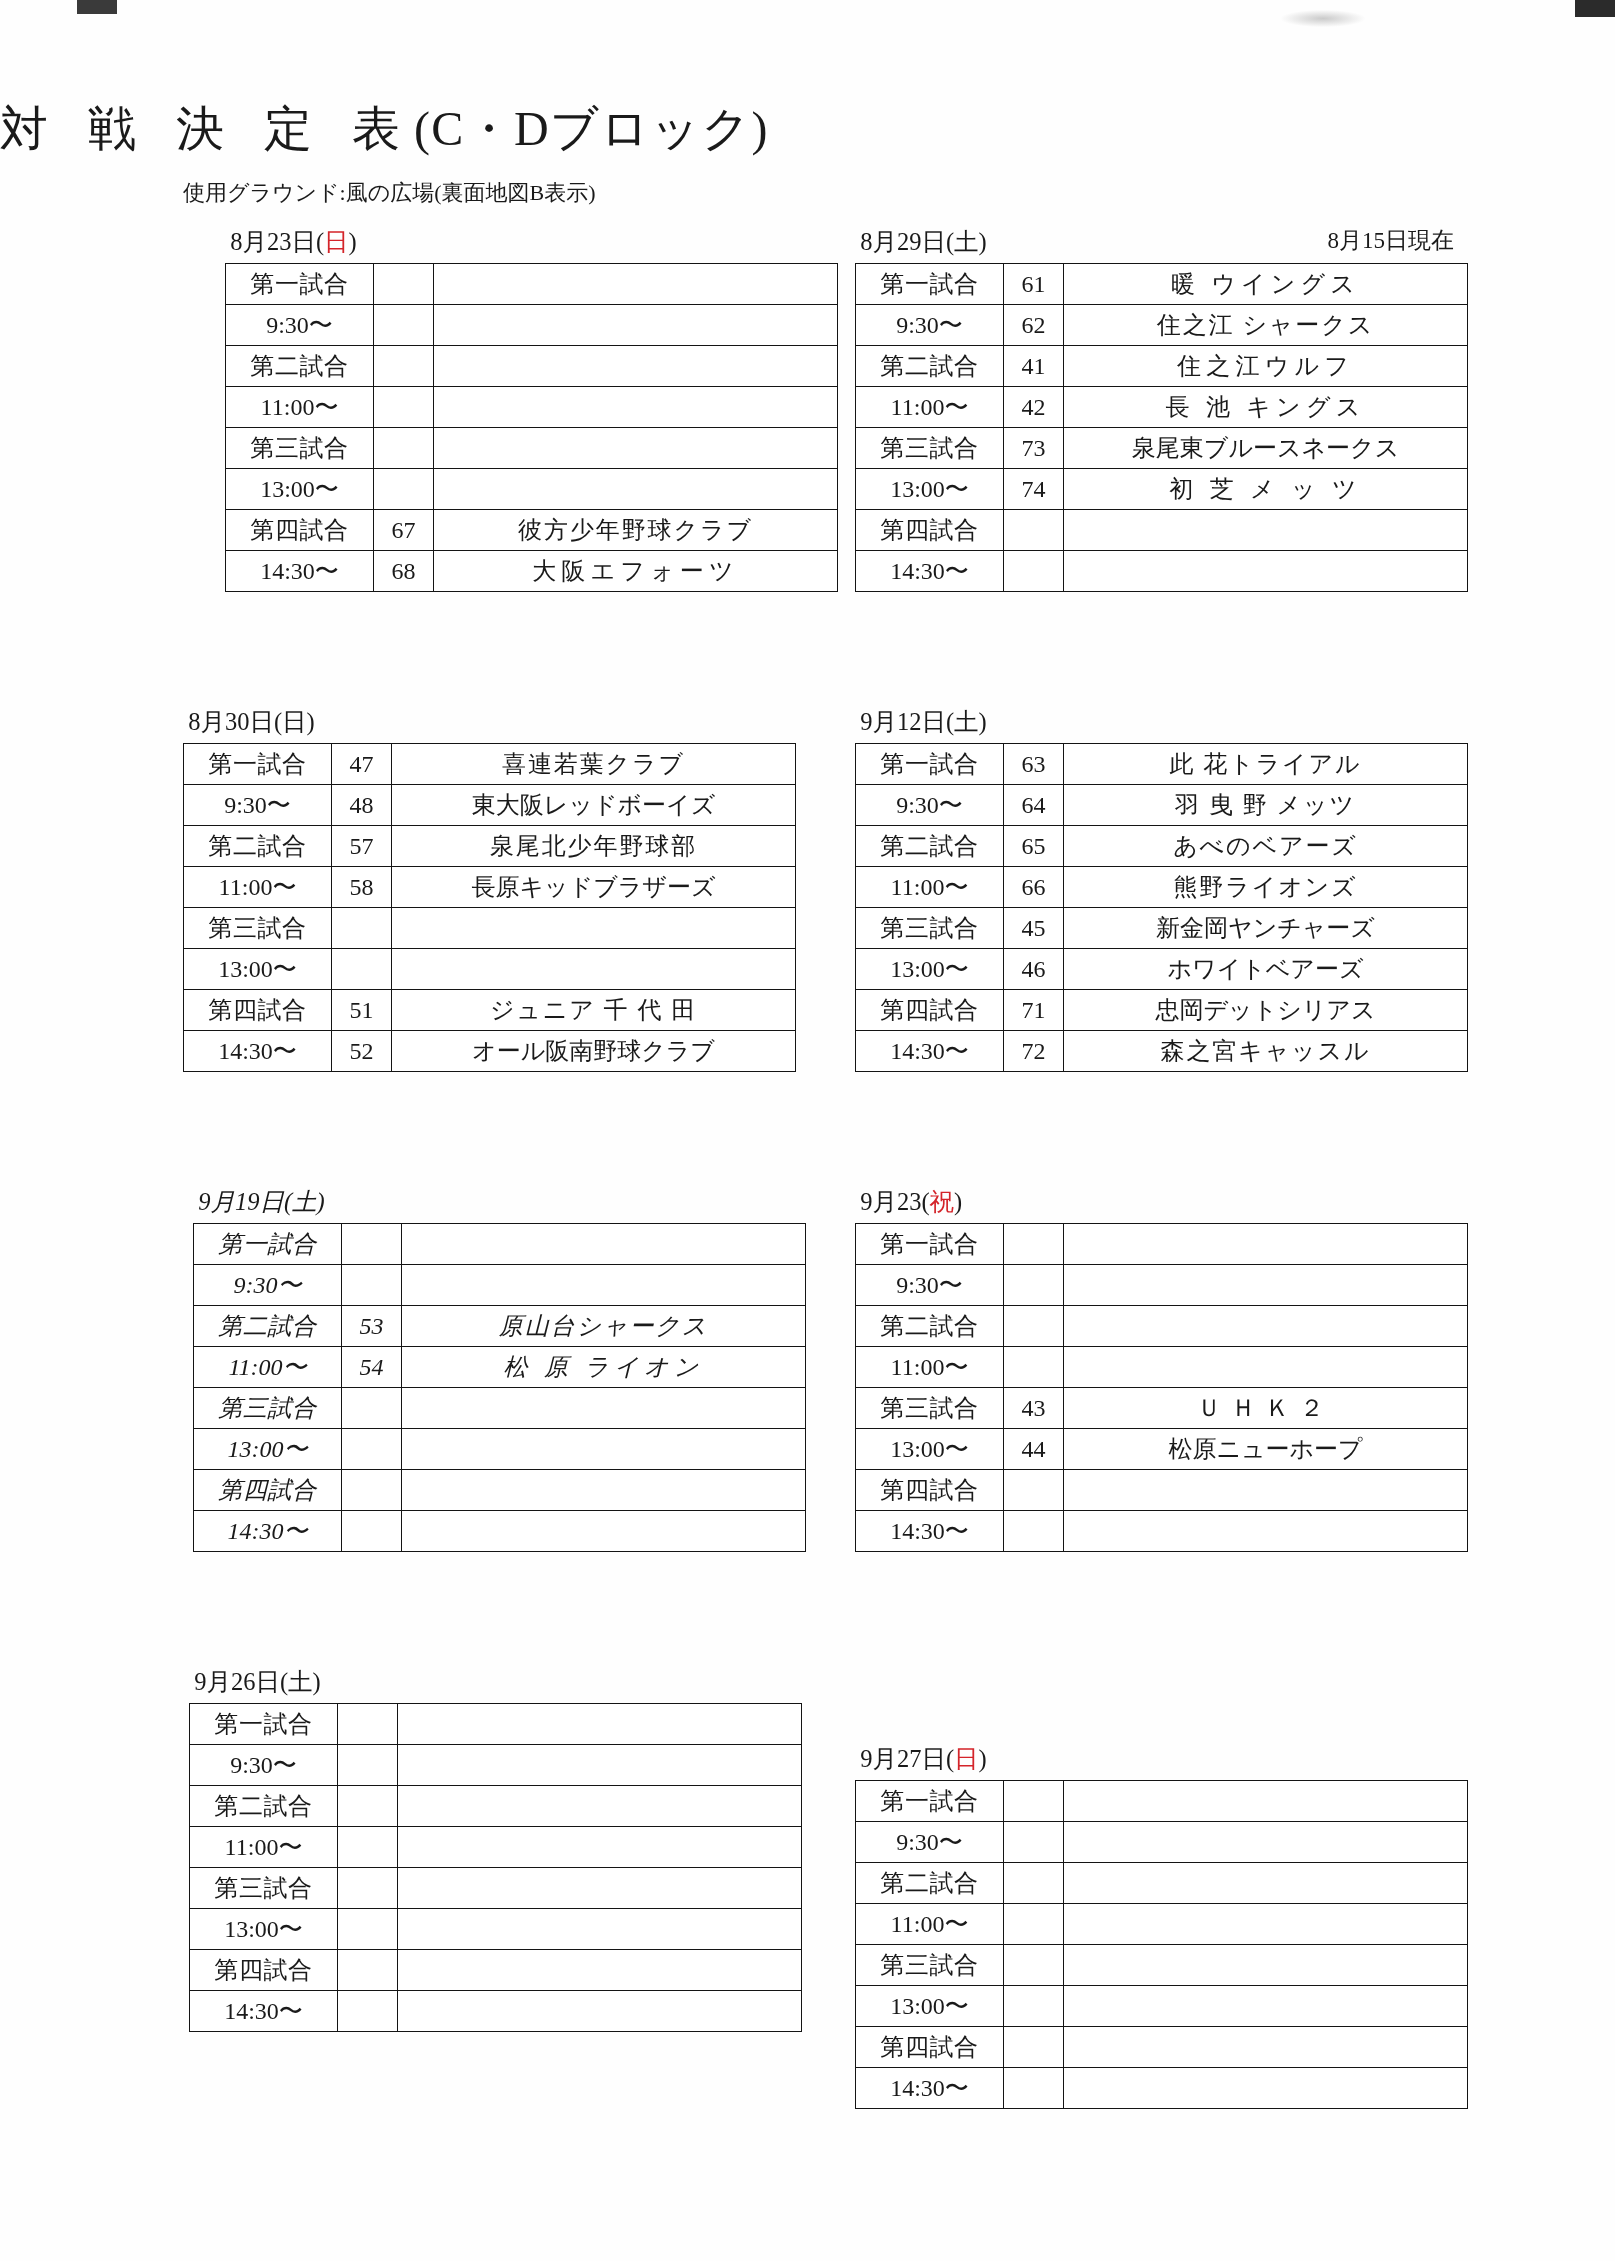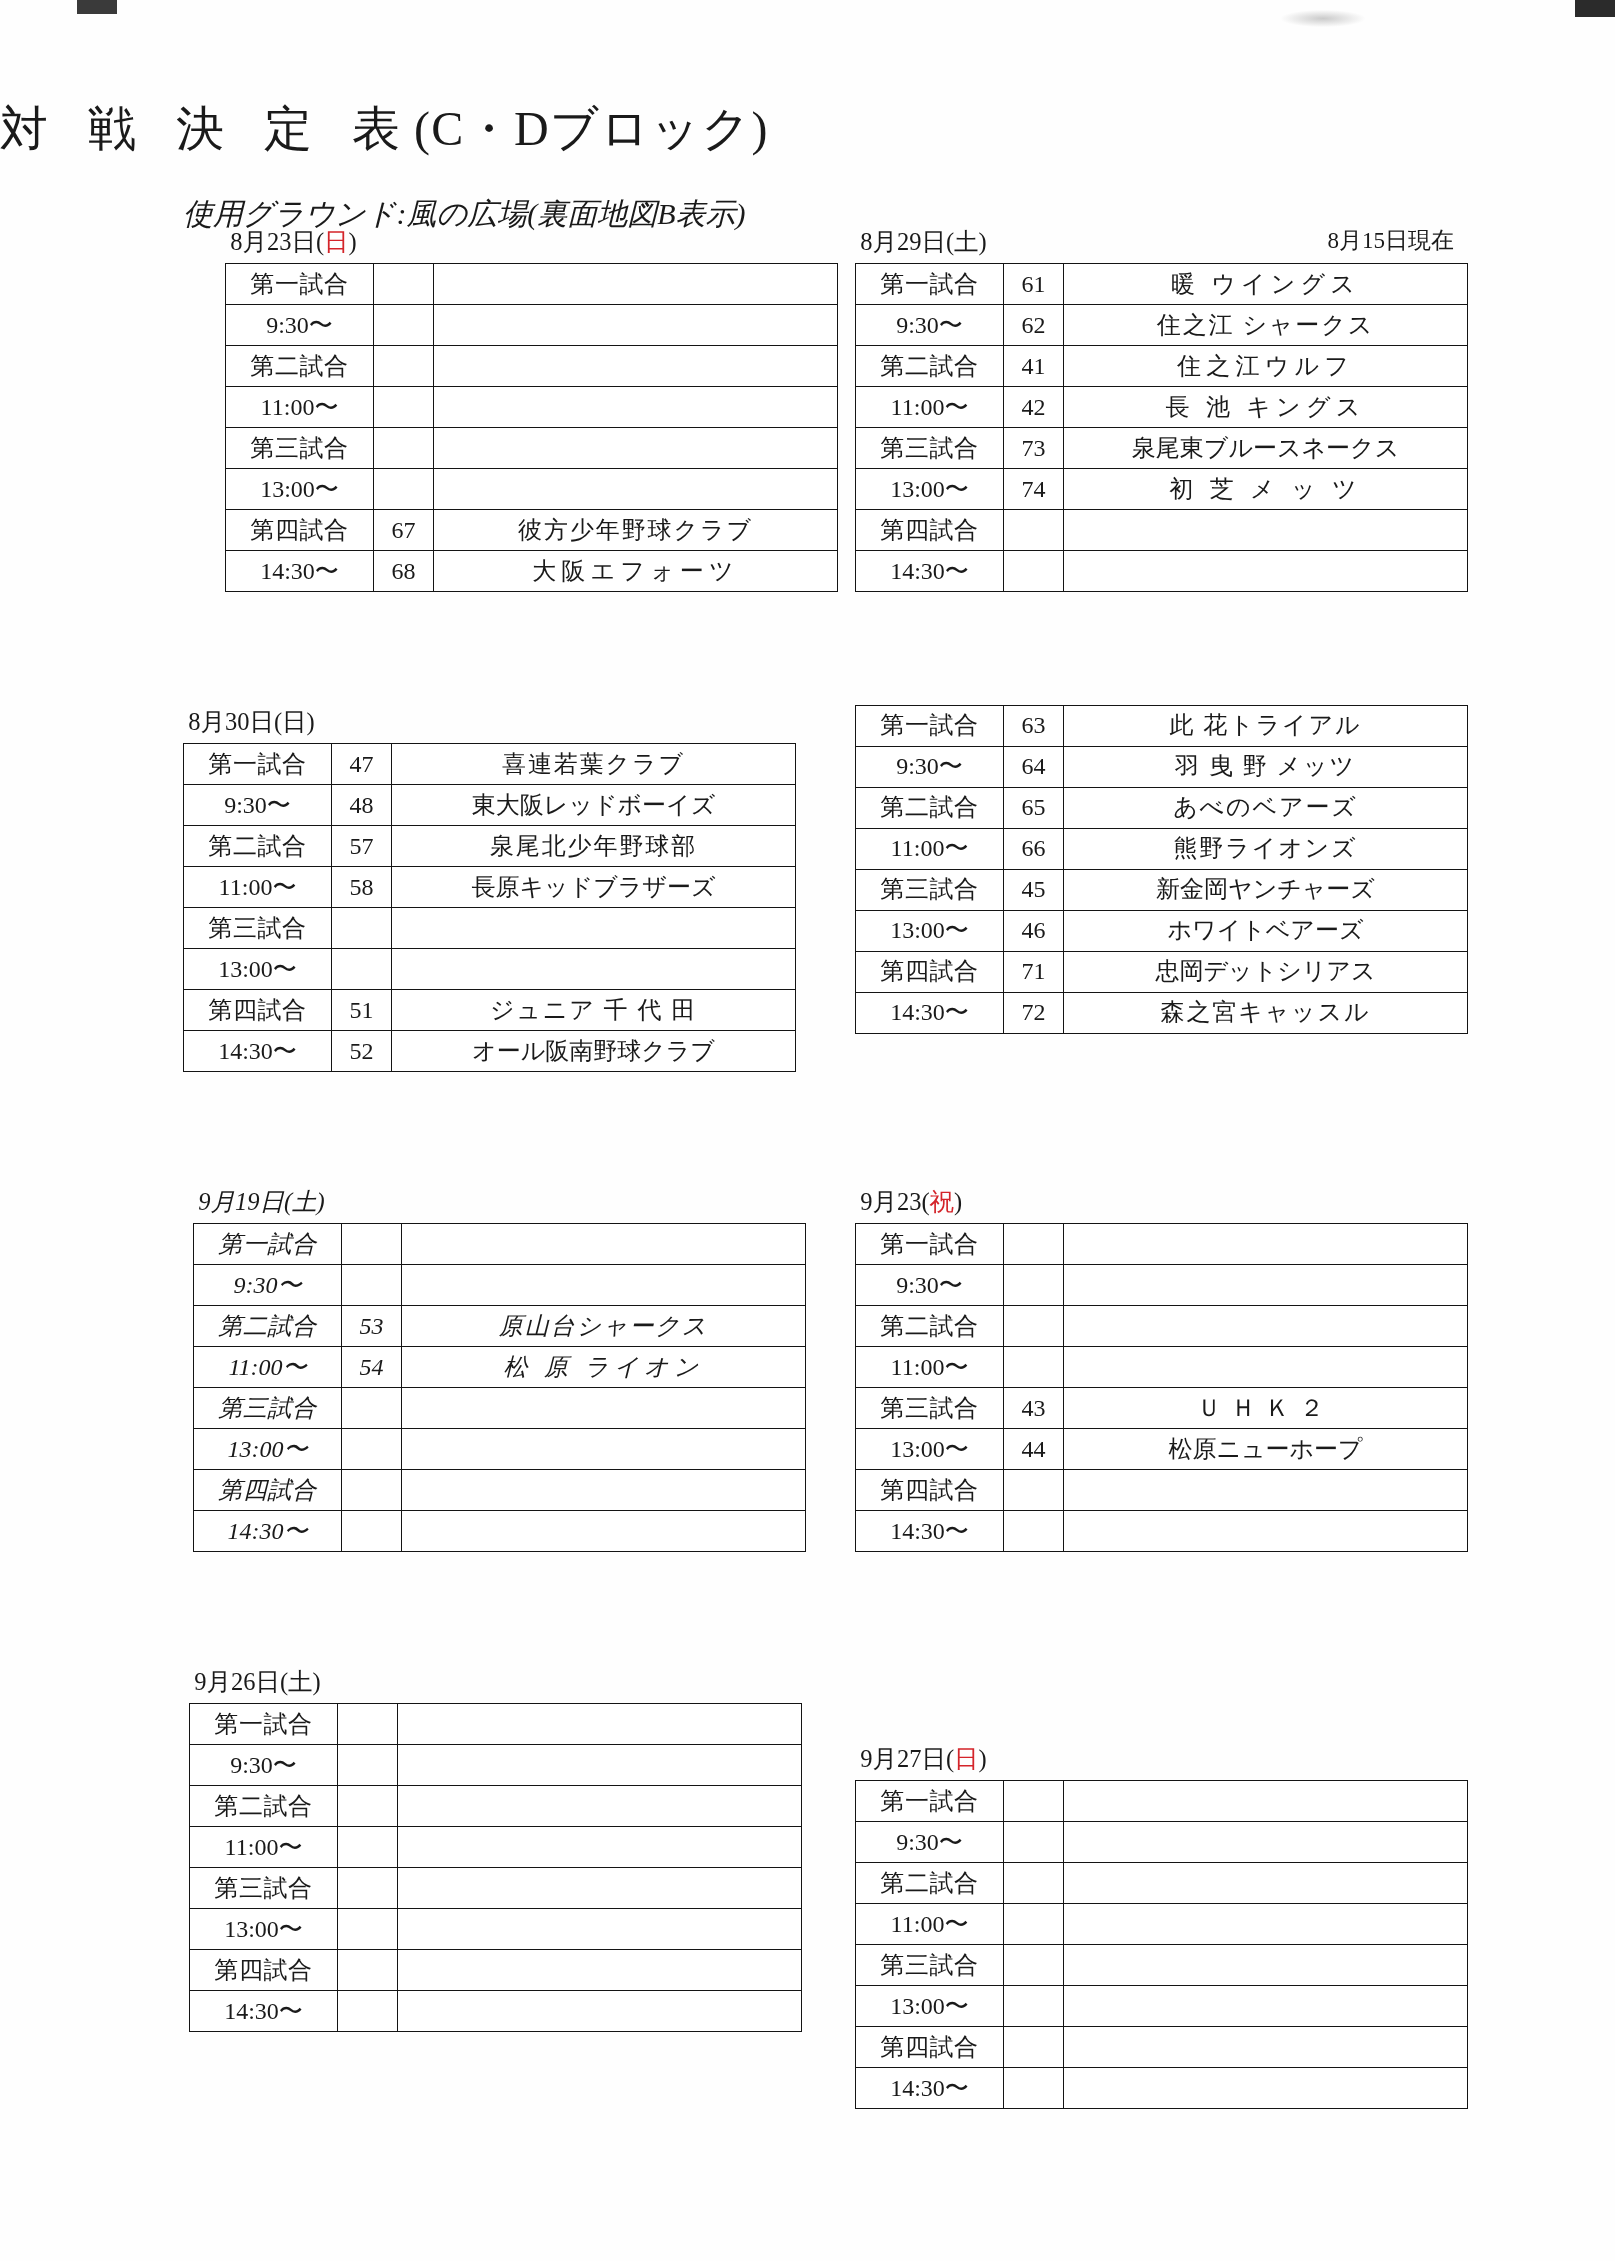--- a/index.html
+++ b/index.html
@@ -48,24 +48,23 @@
     width: 1616px;
     text-align: left;
     font-size: 48px;
     letter-spacing: 1.3px;
     white-space: nowrap;
   }
   .title .sp { letter-spacing: 14px; }
   .subtitle {
     position: absolute;
     left: 183px;
-    top: 194px;
-    font-size: 30px;
+    top: 178px;
+    font-size: 22px;
     white-space: nowrap;
-    font-style: italic;
   }
   .asof {
     position: absolute;
     right: 162px;
     top: 225px;
     font-size: 23px;
     white-space: nowrap;
   }
   .block {
     position: absolute;
@@ -257,20 +256,21 @@
             </tr>
             <tr>
               <td class="c-label lbl-time">14:30〜</td>
               <td class="c-num">52</td>
               <td class="c-team team-tight">オール阪南野球クラブ</td>
             </tr>
           </tbody>
         </table>
       </div>
       <div class="block" style="left: 855px; top: 705px;">
+        <div class="block-label"><span>9月12日</span><span>(土)</span></div>
         <table class="sched">
           <tbody>
             <tr>
               <td class="c-label lbl-game">第一試合</td>
               <td class="c-num">63</td>
               <td class="c-team team-mid">此 花トライアル</td>
             </tr>
             <tr>
               <td class="c-label lbl-time">9:30〜</td>
               <td class="c-num">64</td>

